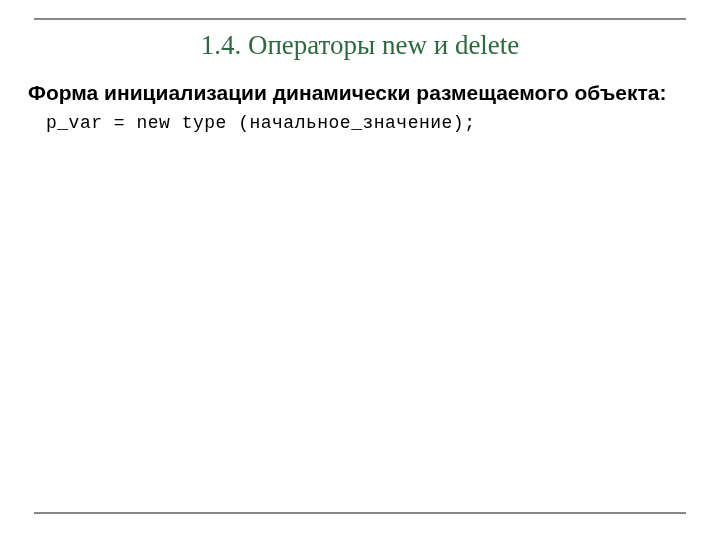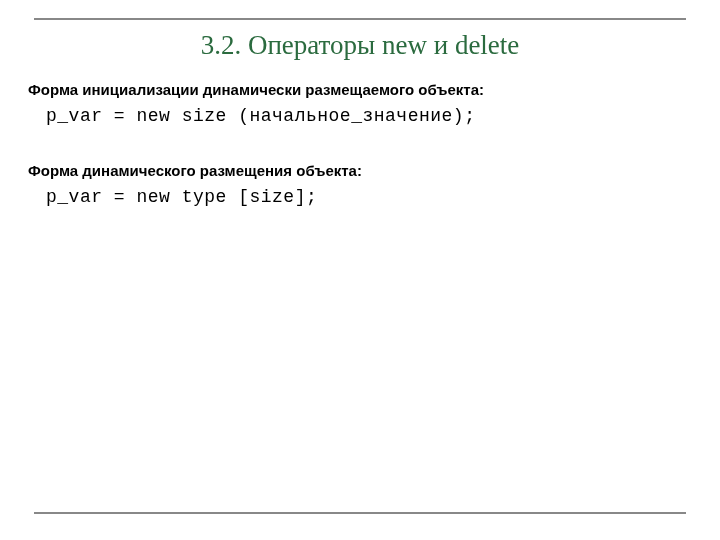--- a/index.html
+++ b/index.html
@@ -38,21 +38,21 @@
       font-weight: normal;
     }
     .content {
       padding: 14px 28px 0 28px;
     }
     .section {
       margin-bottom: 36px;
     }
     .section-heading {
       font-family: Arial, sans-serif;
-      font-size: 15px;
+      font-size: 21px;
       font-weight: bold;
       color: #000;
       margin-bottom: 8px;
     }
     .code-line {
       font-family: Consolas, "Courier New", monospace;
       font-size: 18px;
       color: #000;
       padding-left: 18px;
       letter-spacing: 0.5px;
@@ -68,38 +68,32 @@
       border-top: 2px solid #888;
     }
   </style>
 </head>
 <body>
 
 <div class="slide">
 
   <div class="title-wrap">
     <div class="title-line-top"></div>
-    <h1 class="title">3.2. Операторы new и delete</h1>
+    <h1 class="title">1.4. Операторы new и delete</h1>
   </div>
 
   <div class="content">
 
     <div class="section">
       <div class="section-heading">Форма инициализации динамически размещаемого объекта:</div>
       <div class="code-line">
-        <span>p_var = </span><span class="kw">new</span><span> size (начальное_значение);</span>
+        <span>p_var = </span><span class="kw">new</span><span> type (начальное_значение);</span>
       </div>
     </div>
 
-    <div class="section">
-      <div class="section-heading">Форма динамического размещения объекта:</div>
-      <div class="code-line">
-        <span>p_var = </span><span class="kw">new</span><span> type [size];</span>
-      </div>
-    </div>
 
     <div class="section">
     </div>
 
   </div>
 
   <div class="footer-line"></div>
 
 </div>
 

